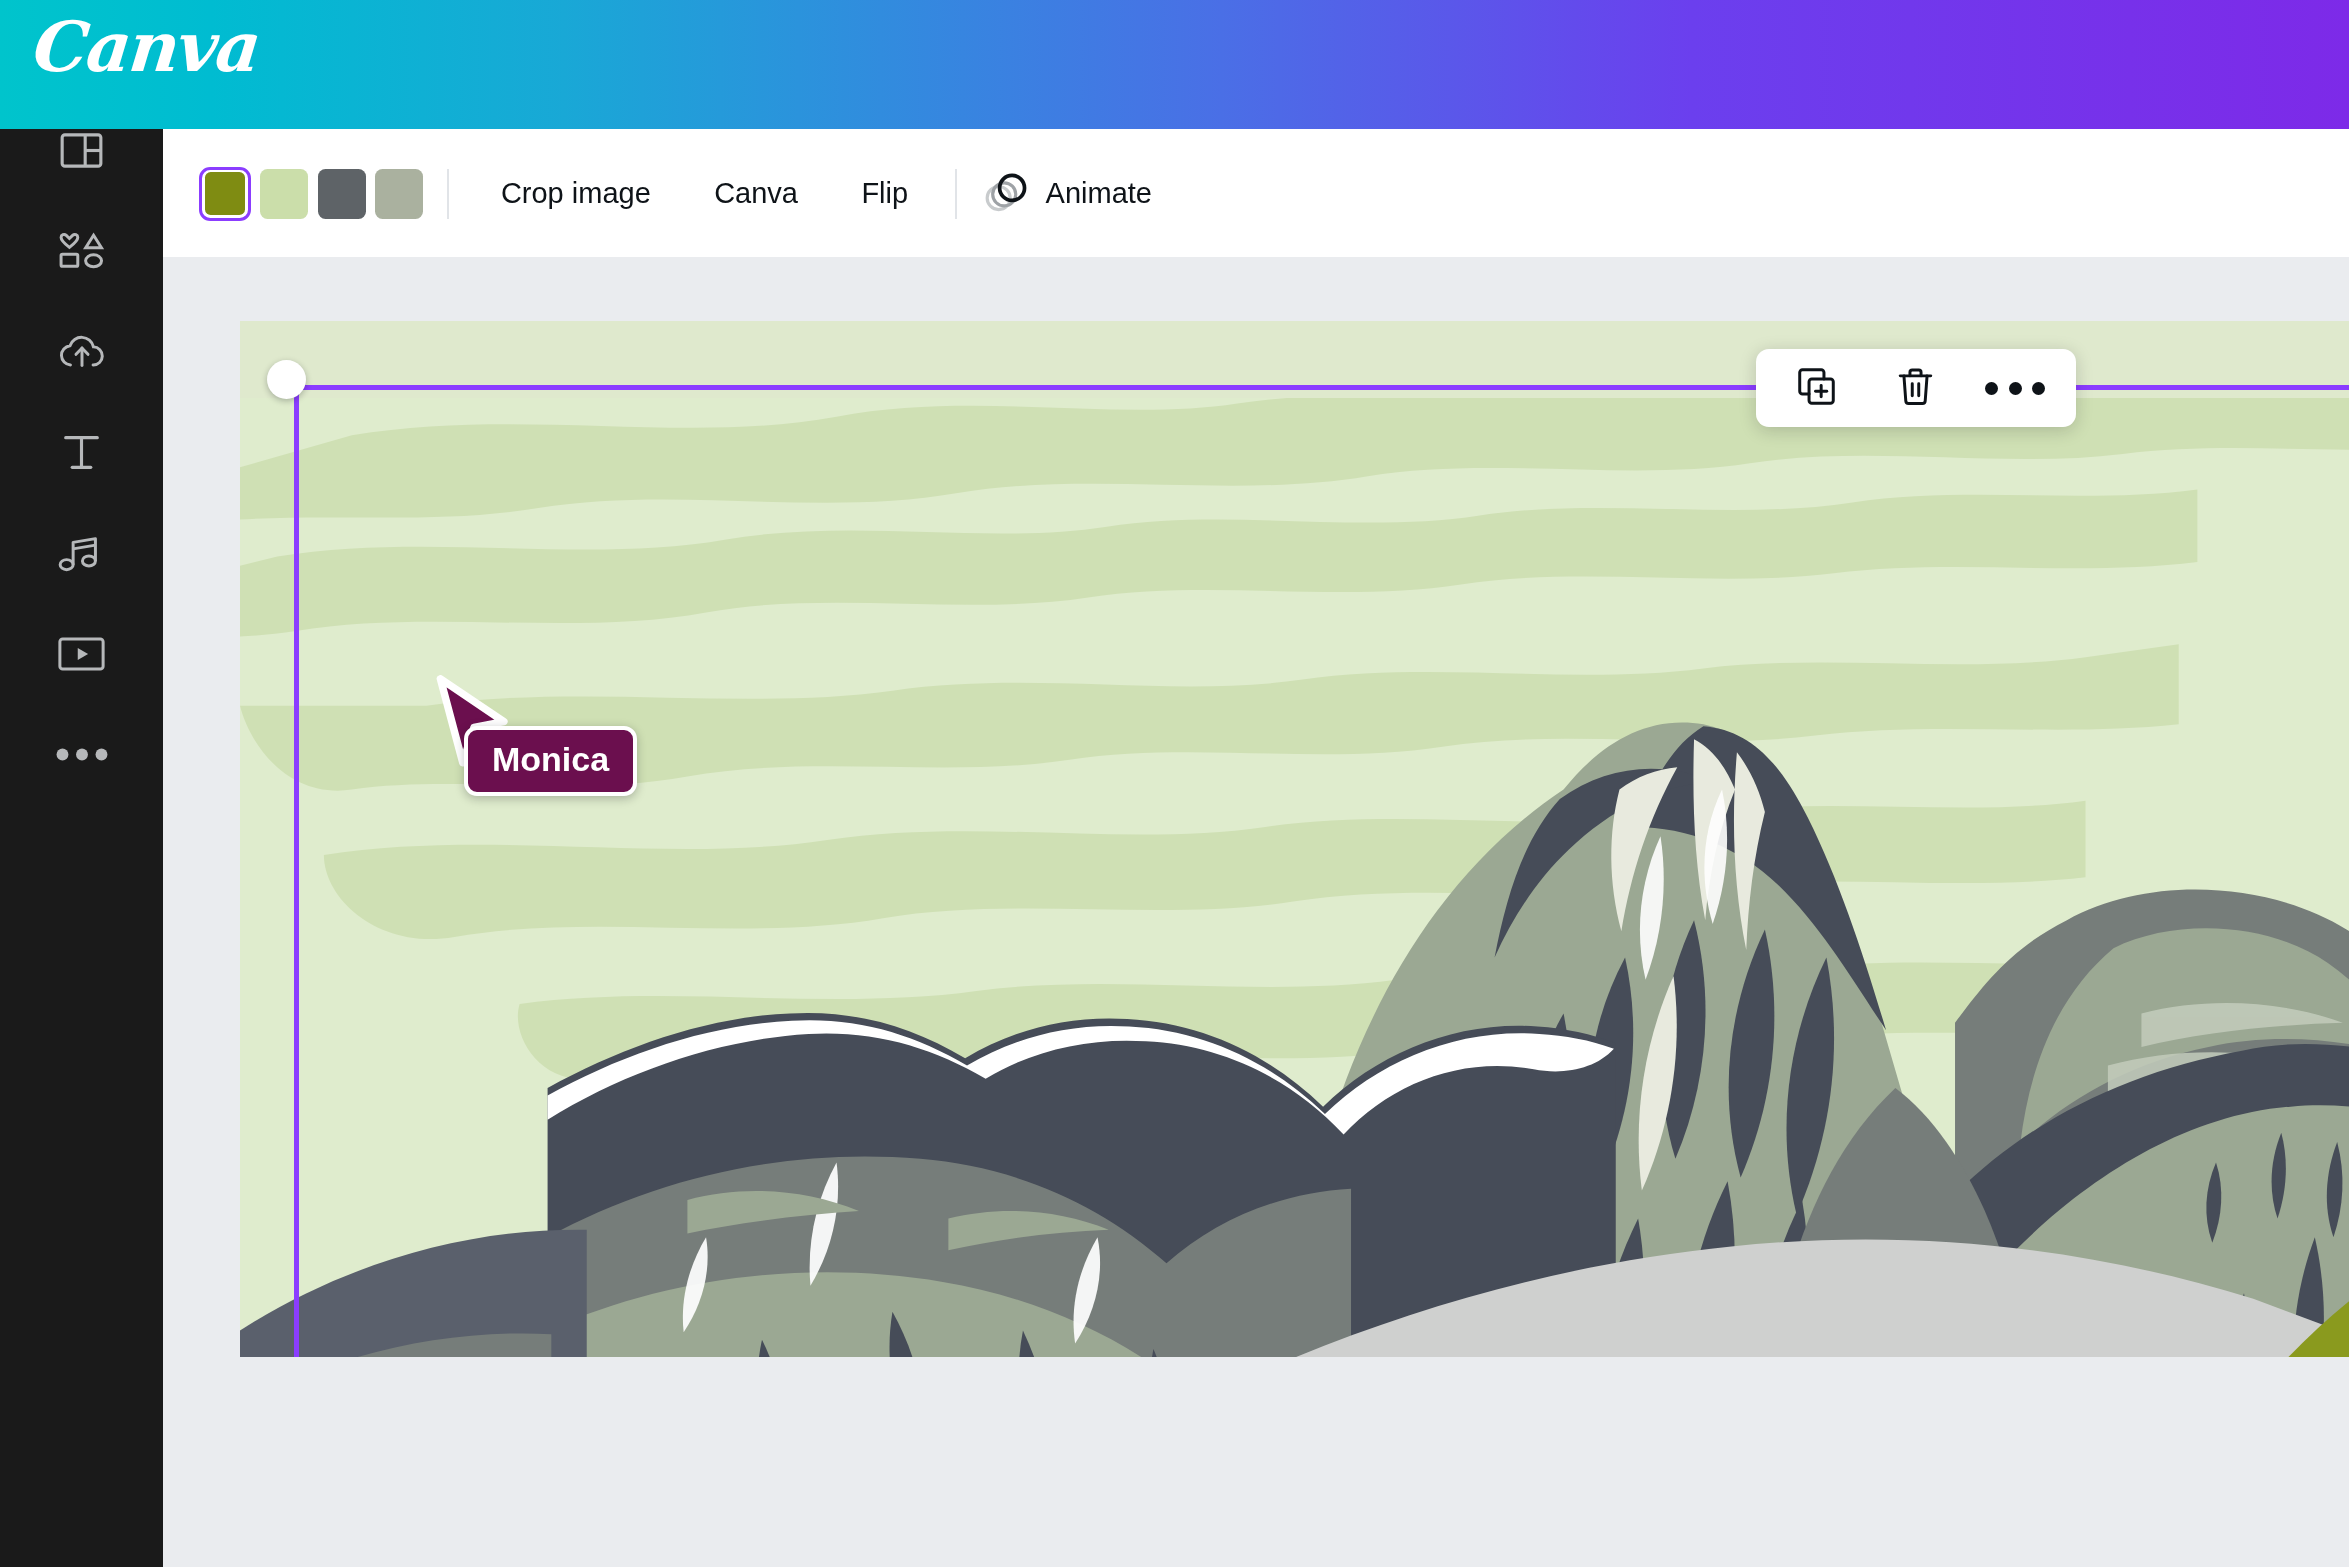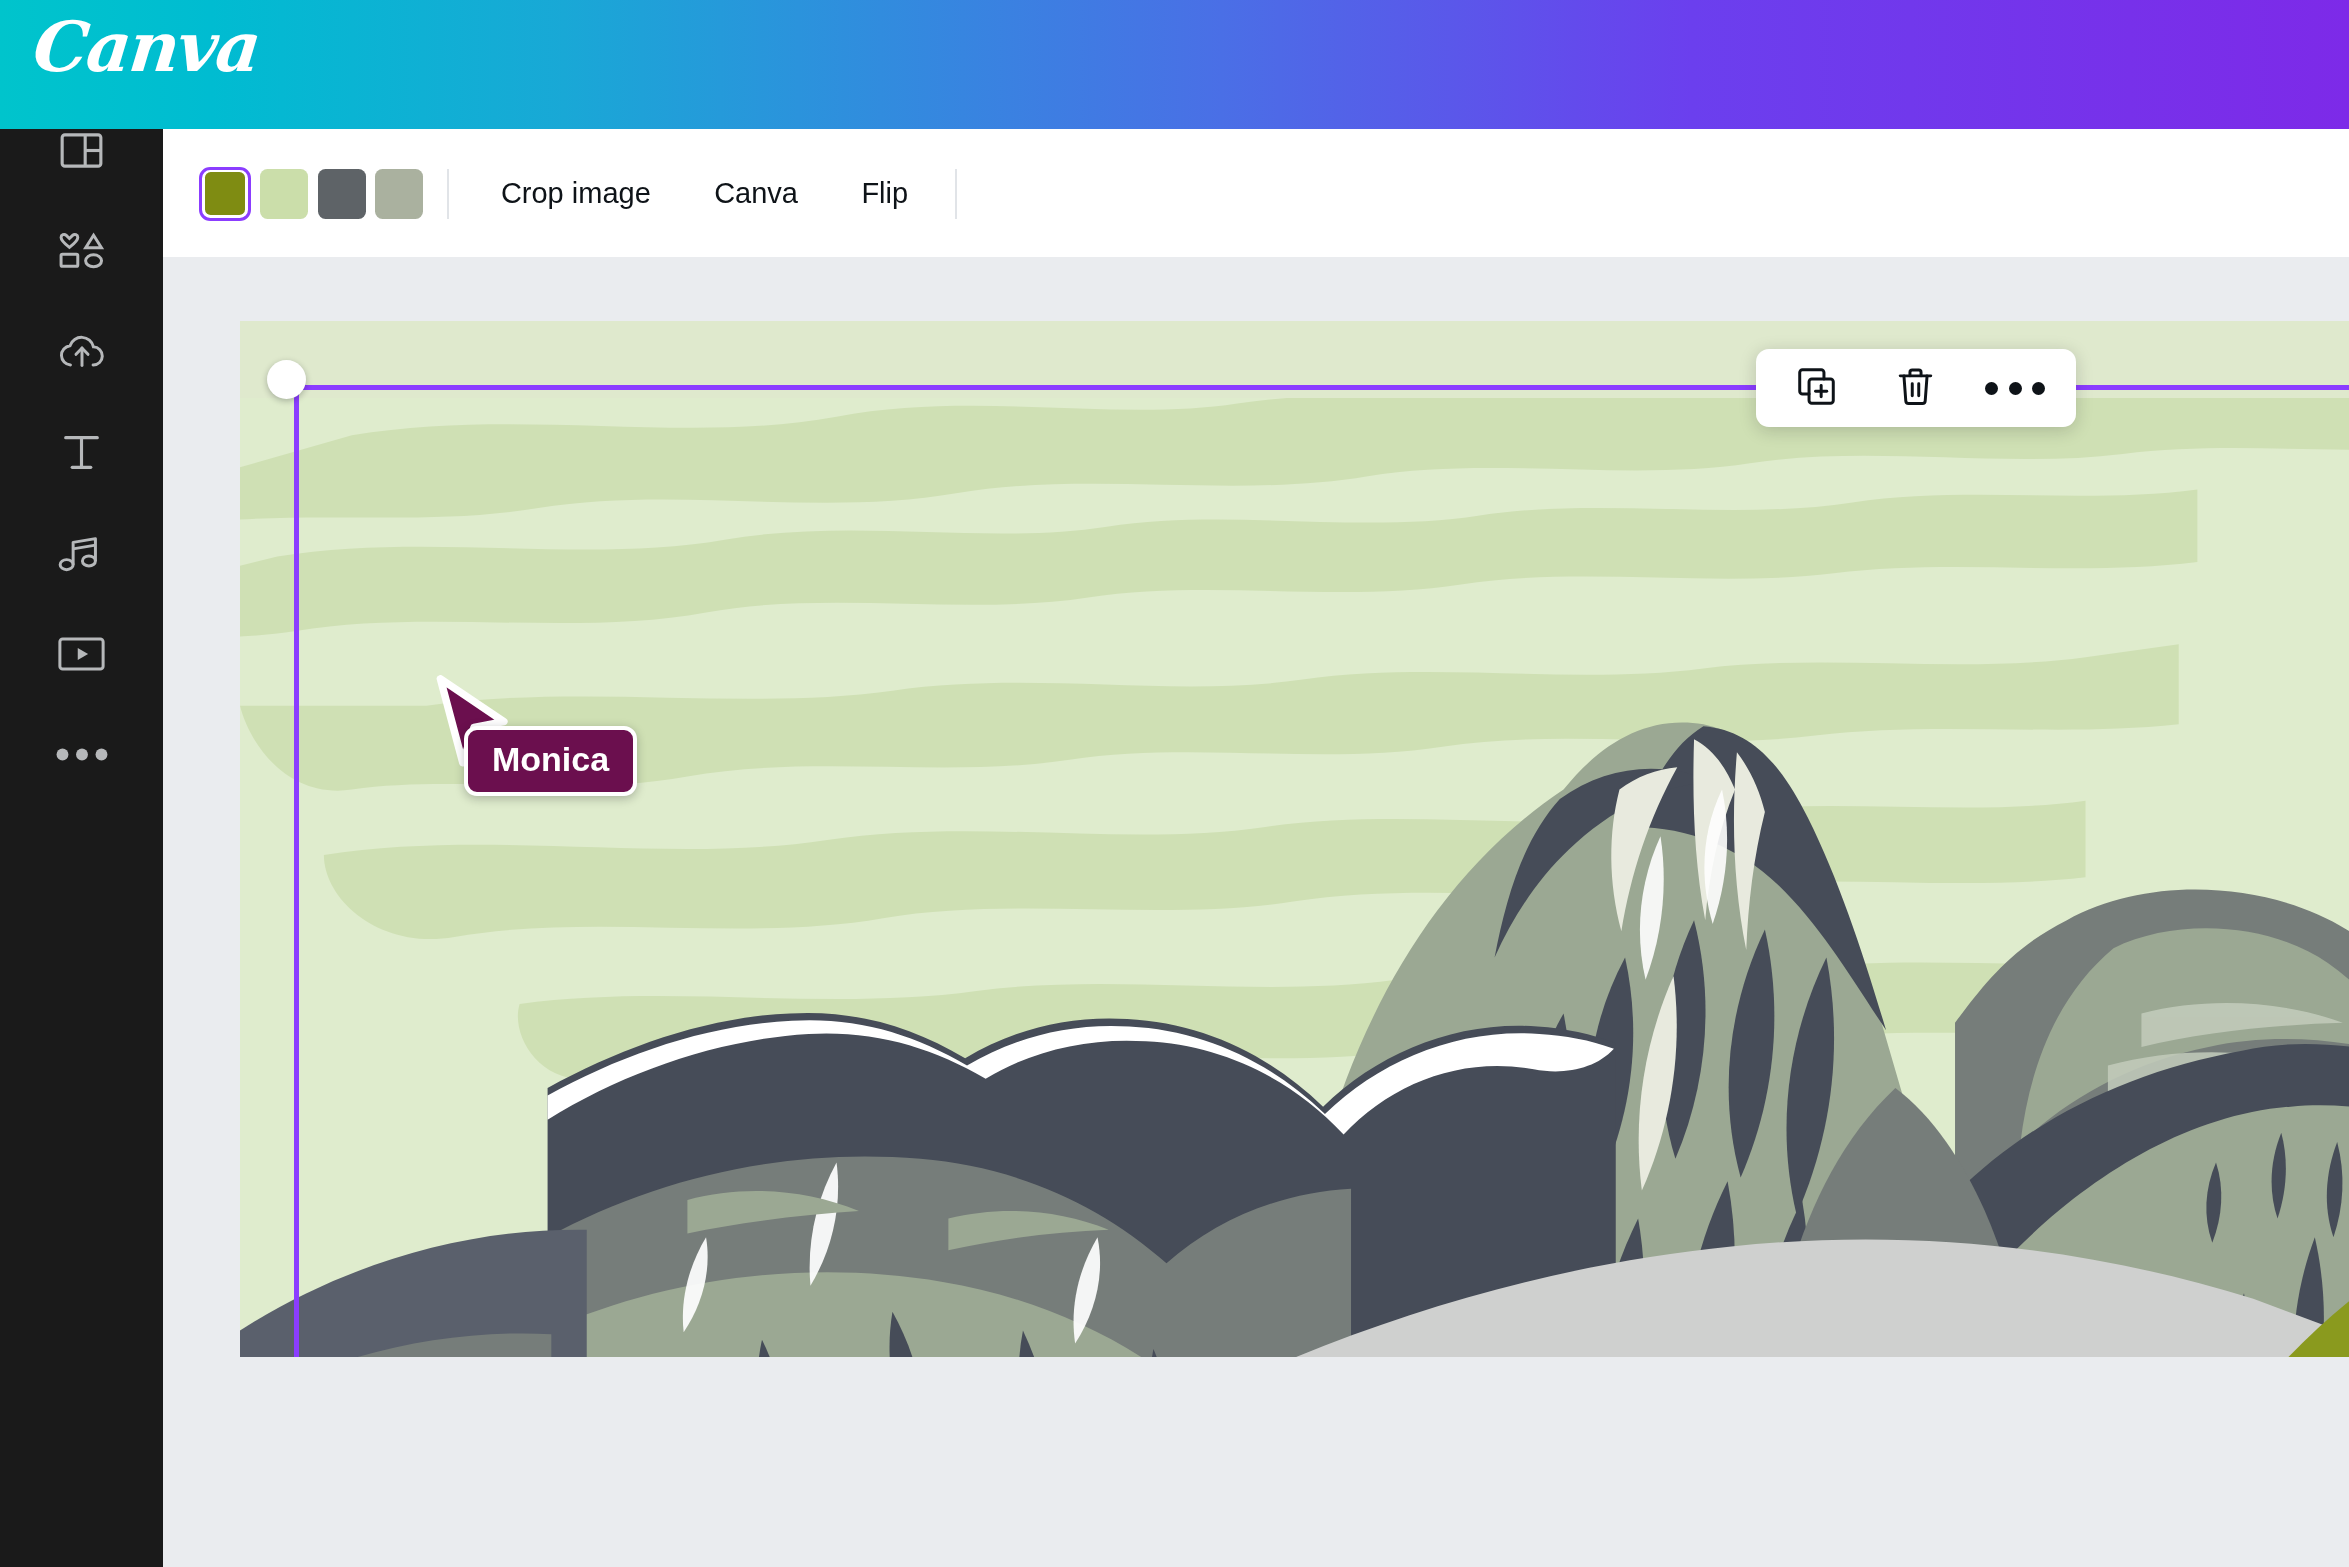--- a/index.html
+++ b/index.html
@@ -241,20 +241,30 @@
 
     <div class="tb-divider"></div>
     <div id="tb-left-pad"></div>
 
     <div class="tb-btn">Crop image</div>
     <div class="tb-btn" style="margin-left:22.4px">Canva</div>
     <div class="tb-btn" style="margin-left:22.4px">Flip</div>
 
     <div class="tb-divider" style="margin-left:26px;margin-right:0"></div>
 
+    <div id="animate-btn">
+      <span>
+        <svg width="48" height="47" viewBox="0 0 52 50" fill="none">
+          <circle cx="17" cy="31" r="12.5" stroke="#c8cbcd" stroke-width="3.4"></circle>
+          <circle cx="23" cy="27" r="12.5" stroke="#9ea2a6" stroke-width="3.4"></circle>
+          <circle cx="31.5" cy="20" r="13.5" stroke="#0e1318" stroke-width="4"></circle>
+        </svg>
+      </span>
+      <span style="font-size:29px;color:#0e1318">Animate</span>
+    </div>
   </div>
 
   <div id="editor-area">
 
     <div id="page">
 
       <div id="page-art">
         <svg viewBox="0 0 2400 1317" preserveAspectRatio="none" shape-rendering="geometricPrecision">
 
           <rect x="0" y="0" width="2400" height="1317" fill="#dfeccd"></rect>

